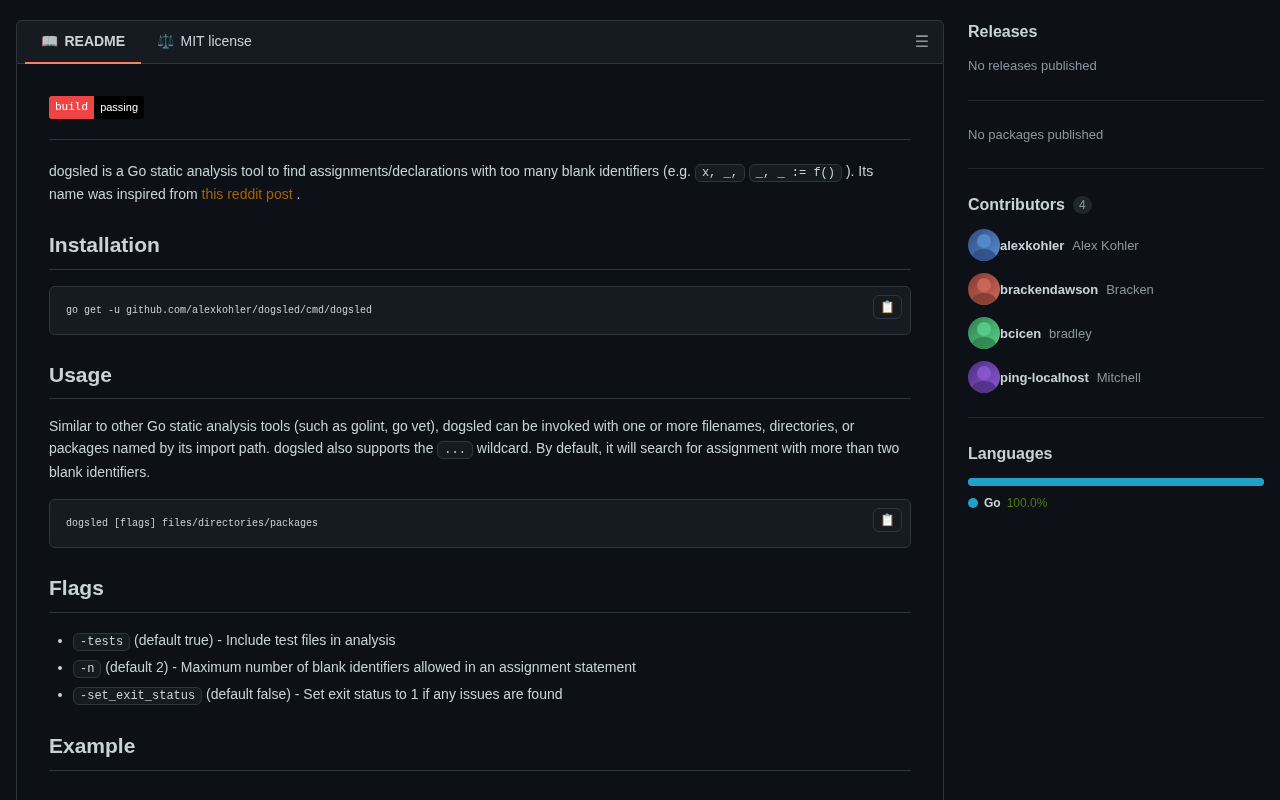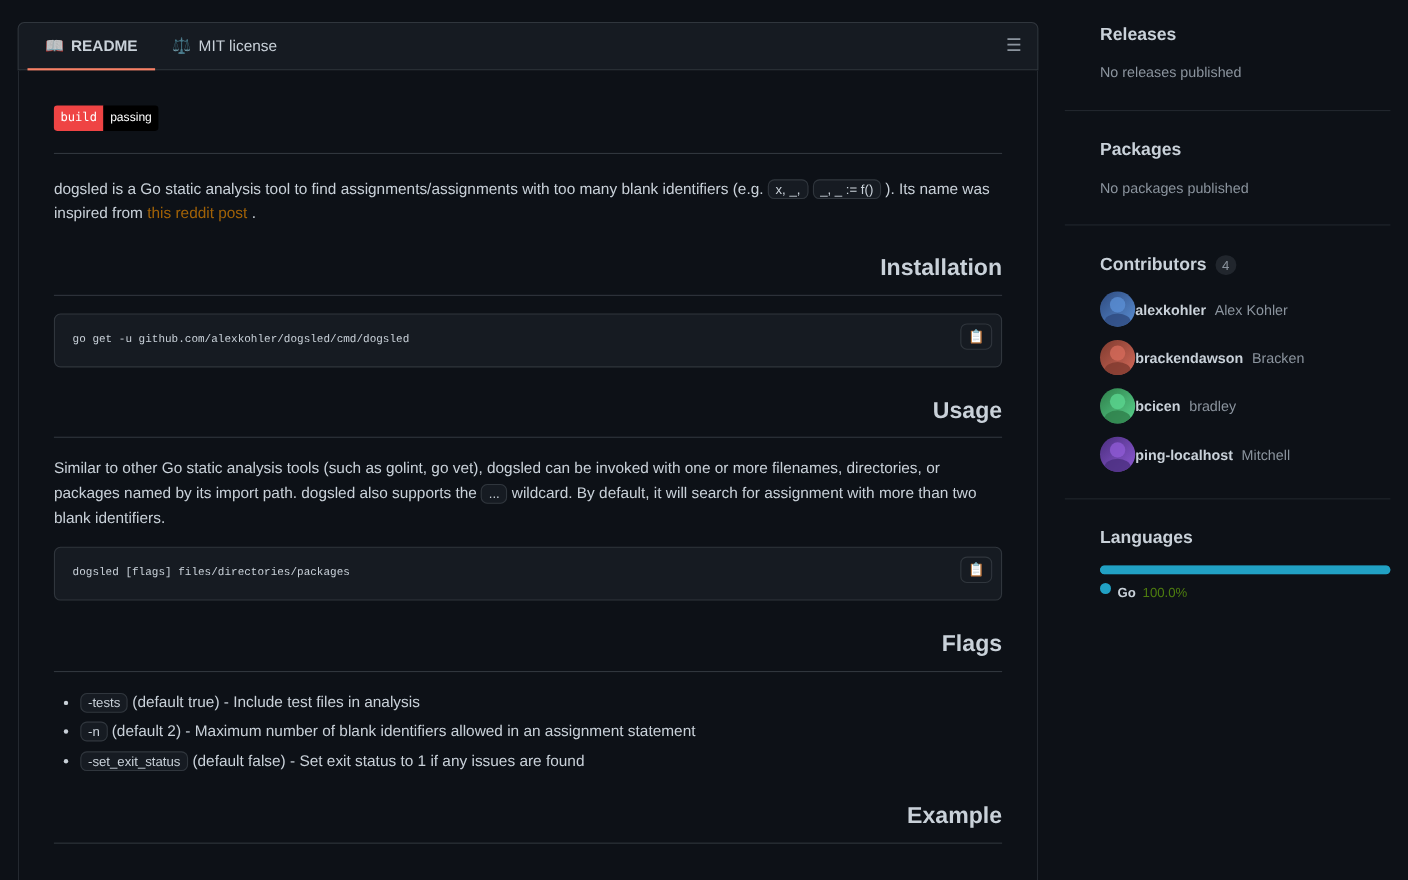--- a/index.html
+++ b/index.html
@@ -125,29 +125,28 @@
     }
 
     .readme-h2 {
       font-size: 1.5em;
       font-weight: 600;
       padding-bottom: 8px;
       border-bottom: 1px solid #30363d;
       margin-bottom: 16px;
       margin-top: 24px;
       color: #c9d1d9;
-      text-align: right;
     }
 
     code.inline {
       background: #161b22;
       border: 1px solid #30363d;
       border-radius: 6px;
       padding: 1px 6px;
-      font-family: Liberation Sans, sans-serif;
+      font-family: Liberation Mono, monospace;
       font-size: 12px;
       color: #c9d1d9;
     }
 
     .code-block-wrapper {
       position: relative;
       background: #161b22;
       border: 1px solid #30363d;
       border-radius: 6px;
       margin-bottom: 16px;
@@ -183,21 +182,20 @@
       margin-bottom: 16px;
     }
     .readme-ul li {
       margin-bottom: 4px;
       line-height: 1.6;
     }
 
     
     .sidebar-section {
       margin-bottom: 24px;
-      margin-left: 32px;
     }
     .sidebar-section-title {
       font-size: 16px;
       font-weight: 600;
       color: #c9d1d9;
       margin-bottom: 12px;
       display: flex;
       align-items: center;
       gap: 8px;
     }
@@ -260,21 +258,21 @@
       margin-bottom: 8px;
       overflow: hidden;
     }
     .language-bar-fill {
       height: 100%;
       border-radius: 4px;
       background: #3572A5;
     }
     .language-legend {
       display: flex;
-      align-items: flex-start;
+      align-items: center;
       gap: 6px;
       font-size: 12px;
     }
     .language-dot {
       width: 10px;
       height: 10px;
       border-radius: 50%;
       background: #3572A5;
       flex-shrink: 0;
     }
@@ -318,21 +316,21 @@
       <div class="repo-title-row">
         <div class="badge-container">
           <span class="badge-build">build</span>
           <span class="badge-passing">passing</span>
         </div>
       </div>
 
       <hr class="readme-divider">
 
       <p class="readme-para">
-        <span>dogsled is a Go static analysis tool to find assignments/assignments with too many blank identifiers (e.g. </span>
+        <span>dogsled is a Go static analysis tool to find assignments/declarations with too many blank identifiers (e.g. </span>
         <code class="inline">x, _,</code>
         <code class="inline">_, _ := f()</code>
         <span> ). Its name was inspired from </span>
         <a class="readme-link" href="#">this reddit post</a>
         <span>.</span>
       </p>
 
       <h2 class="readme-h2">Installation</h2>
       <div class="code-block-wrapper">
         <pre class="code-block">go get -u github.com/alexkohler/dogsled/cmd/dogsled</pre>
@@ -376,23 +374,20 @@
     <div class="sidebar-section">
       <div class="sidebar-section-title">
         <span>Releases</span>
       </div>
       <p class="sidebar-empty-text">No releases published</p>
     </div>
 
     <hr class="sidebar-divider">
 
     <div class="sidebar-section">
-      <div class="sidebar-section-title">
-        <span>Packages</span>
-      </div>
       <p class="sidebar-empty-text">No packages published</p>
     </div>
 
     <hr class="sidebar-divider">
 
     <div class="sidebar-section">
       <div class="sidebar-section-title">
         <span>Contributors</span>
         <span class="sidebar-count-badge">4</span>
       </div>

